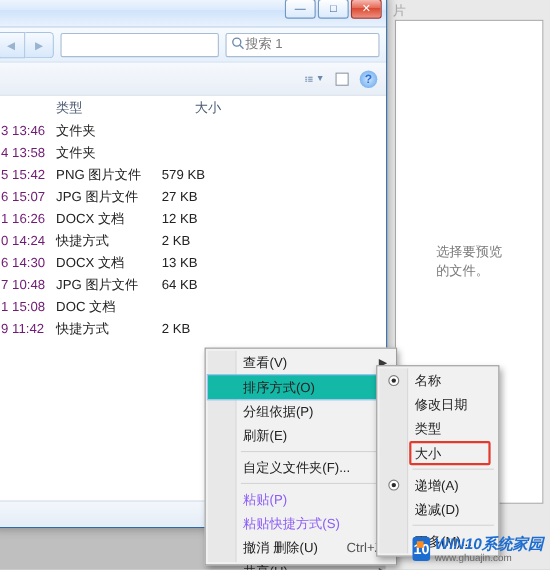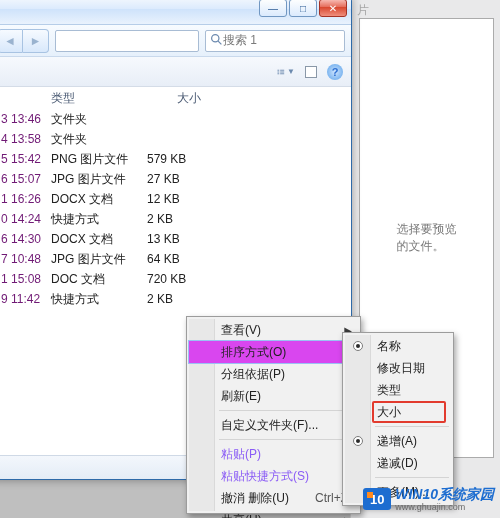--- a/index.html
+++ b/index.html
@@ -130,38 +130,38 @@
     position:absolute; left:2px; top:2px; bottom:2px; width:26px;
     background:#e8e8e8; border-right:1px solid #d9d9d9;
   }
   .mi {
     position:relative; height:22px; display:flex; align-items:center;
     padding-left:32px; padding-right:22px; white-space:nowrap;
   }
   .mi .arrow { position:absolute; right:6px; font-size:10px; color:#3a3a3a;}
   .mi .shortcut { position:absolute; right:10px; color:#555;}
   .mi.disabled { color:#8b5cf6;}
-  .mi.hover { background:#d946ef; outline:1px solid #9ac1f4; }
+  .mi.hover { background:#14b8a6; outline:1px solid #9ac1f4; }
   .sep { height:1px; margin:3px 2px 3px 30px; background:#d4d4d4;}
   .radio {
     position:absolute; left:8px; width:10px;height:10px; border:1px solid #7b7b7b; border-radius:50%; background:#fff;
   }
   .radio.on::after{content:"";position:absolute;left:2px;top:2px;width:4px;height:4px;border-radius:50%;background:#2b2b2b;}
 
   .submenu-highlight { border:2px solid #e23b2e; border-radius:2px; margin:-1px; }
 
   
   .wm {
     position:absolute; right:6px; bottom:6px;
     display:flex; align-items:center; gap:4px;
     font-size:14px; font-weight:bold; font-style:italic;
     color:#1d6dd0;
   }
   .wm .badge{
-    width:28px;height:22px;background:#1d6dd0;color:#fff;border-radius:3px;
+    width:16px;height:22px;background:#1d6dd0;color:#fff;border-radius:3px;
     display:flex;align-items:center;justify-content:center;font-style:normal;font-size:13px;position:relative;
   }
   .wm .badge::before{content:"";position:absolute;left:4px;top:4px;width:6px;height:6px;background:#ff8a1e;}
   .wm .sub{font-size:9px;color:#6a6a6a;font-style:normal;font-weight:normal;display:block;margin-top:-2px;}
 </style>
 </head>
 <body>
 
 <div class="bg-panel">
   <div style="position:absolute;left:6px;top:2px;color:#a7a7a7">片</div>
@@ -254,21 +254,20 @@
         <div class="c-size">13 KB</div>
       </div>
       <div class="row">
         <div class="c-date">7 10:48</div>
         <div class="c-type">JPG 图片文件</div>
         <div class="c-size">64 KB</div>
       </div>
       <div class="row">
         <div class="c-date">1 15:08</div>
         <div class="c-type">DOC 文档</div>
-        <div class="c-size">720 KB</div>
       </div>
       <div class="row">
         <div class="c-date">9 11:42</div>
         <div class="c-type">快捷方式</div>
         <div class="c-size">2 KB</div>
       </div>
     </div>
 
   <div class="statusbar"></div>
 </div>

